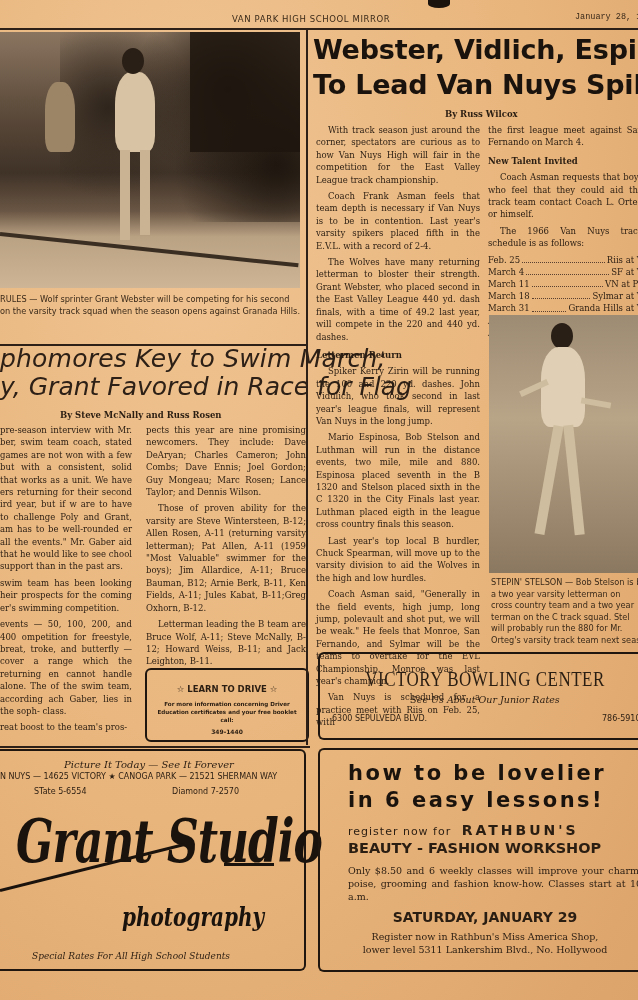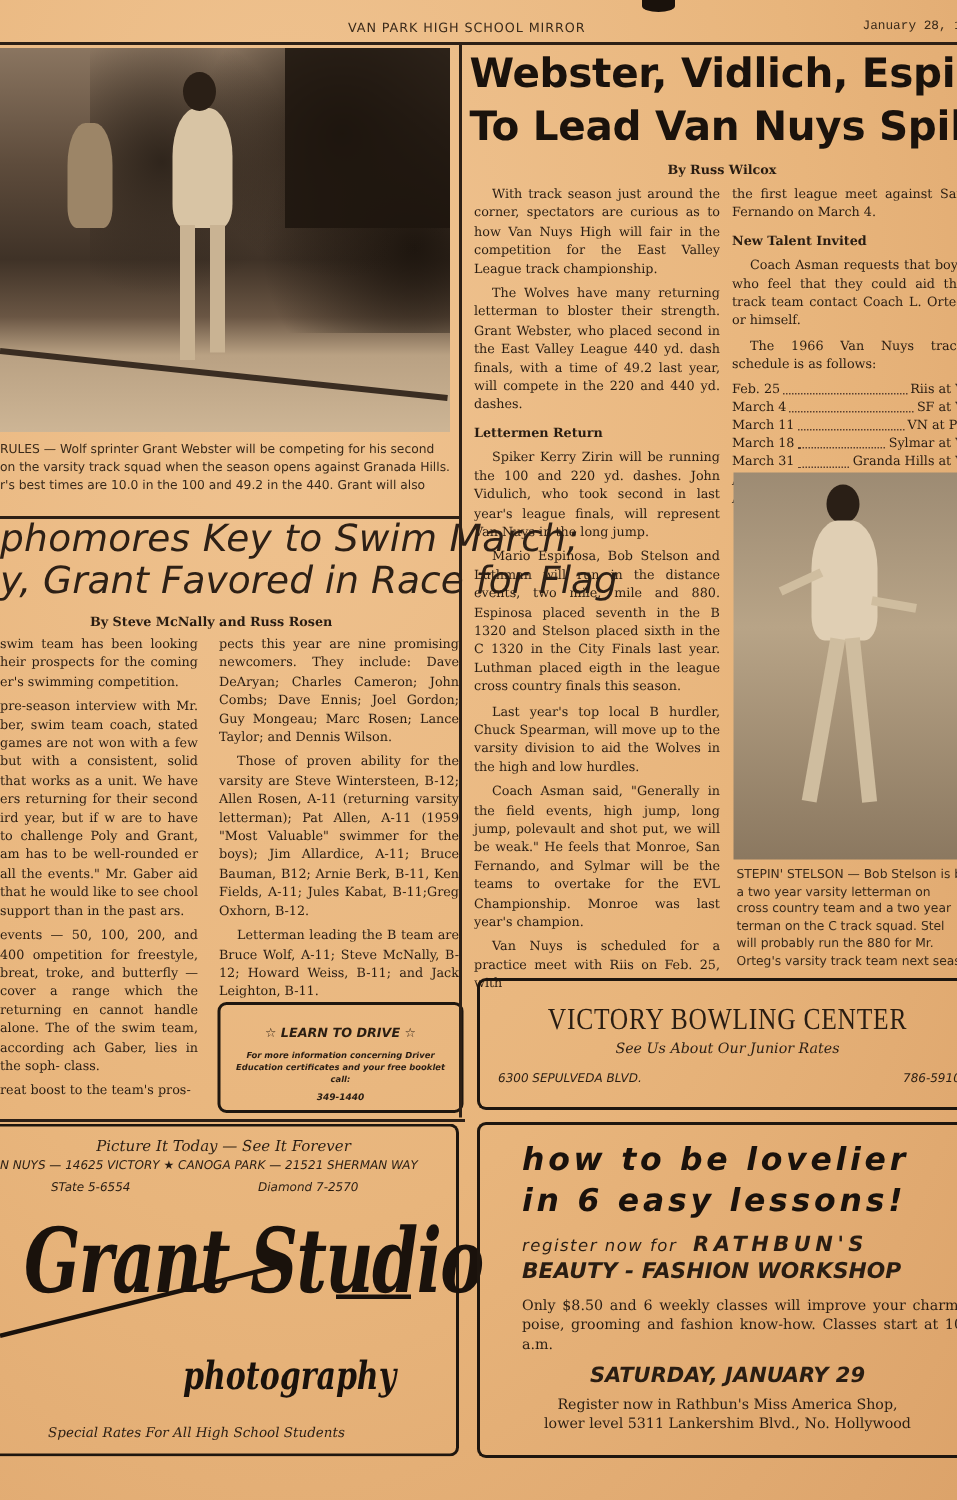--- a/index.html
+++ b/index.html
@@ -35,21 +35,21 @@
 
   .photo2{left:489px;top:315px;width:149px;height:258px;overflow:hidden;background:
     linear-gradient(180deg,#9d8b73 0%,#b8a487 40%,#8b7860 100%);}
   .cap2{left:491px;top:577px;width:150px;font-family:"DejaVu Sans",sans-serif;font-size:8.2px;line-height:11.6px;color:#3a2a1a;white-space:nowrap;}
 
   .ad{border:2px solid #1e160f;border-radius:6px;}
   .ad-drive{left:145px;top:668px;width:160px;height:70px;}
   .ad-bowl{left:318px;top:652px;width:330px;height:84px;border-right:none;border-radius:6px 0 0 6px;}
   .ad-grant{left:-6px;top:749px;width:310px;height:218px;border-left:none;border-radius:0 6px 6px 0;}
   .ad-rath{left:318px;top:748px;width:330px;height:220px;border-right:none;border-radius:6px 0 0 6px;}
-  .sans{font-family:"DejaVu Sans",sans-serif;font-style:italic;}
+  .sans{font-family:"DejaVu Sans",sans-serif;}
   .script{font-family:"DejaVu Serif",serif;font-style:italic;}
 </style>
 </head>
 <body>
 <div class="paper"></div>
 
 <div class="abs blot"></div>
 <div class="abs mast-title">VAN PARK HIGH SCHOOL MIRROR</div>
 <div class="abs mast-date">January 28, 19</div>
 <div class="abs mast-rule"></div>
@@ -60,31 +60,30 @@
   <div class="abs runner" style="left:115px;top:40px;width:40px;height:80px"></div>
   <div class="abs" style="left:122px;top:16px;width:22px;height:26px;background:#2a1f16;border-radius:50%"></div>
   <div class="abs" style="left:120px;top:118px;width:10px;height:90px;background:#c9b393"></div>
   <div class="abs" style="left:140px;top:118px;width:10px;height:85px;background:#c9b393"></div>
   <div class="abs runner" style="left:45px;top:50px;width:30px;height:70px;background:#9c8567"></div>
   <div class="abs" style="left:0;top:200px;width:300px;height:4px;background:#3a2d22;transform:rotate(6deg);transform-origin:left"></div>
 </div>
 <div class="abs cap1">
   <div>RULES — Wolf sprinter Grant Webster will be competing for his second</div>
   <div>on the varsity track squad when the season opens against Granada Hills.</div>
-  <div>r's best times are 10.0 in the 100 and 49.2 in the 440. Grant will also</div>
 </div>
 <div class="abs rule-h" style="left:0;top:344px;width:306px"></div>
 
 <div class="abs h-swim1" style="top:344px">phomores Key to Swim March;</div>
 <div class="abs h-swim2" style="top:372px">y, Grant Favored in Race for Flag</div>
 <div class="abs byline" style="left:60px;top:410px">By Steve McNally and Russ Rosen</div>
 
 <div class="abs col" style="left:0;top:424px;width:132px">
+  <p style="text-indent:0">pre-season interview with Mr. ber, swim team coach, stated games are not won with a few but with a consistent, solid that works as a unit. We have ers returning for their second ird year, but if w are to have to challenge Poly and Grant, am has to be well-rounded er all the events." Mr. Gaber aid that he would like to see chool support than in the past ars.</p>
   <p style="text-indent:0">swim team has been looking heir prospects for the coming er's swimming competition.</p>
-  <p style="text-indent:0">pre-season interview with Mr. ber, swim team coach, stated games are not won with a few but with a consistent, solid that works as a unit. We have ers returning for their second ird year, but if w are to have to challenge Poly and Grant, am has to be well-rounded er all the events." Mr. Gaber aid that he would like to see chool support than in the past ars.</p>
   <p style="text-indent:0">events — 50, 100, 200, and 400 ompetition for freestyle, breat, troke, and butterfly — cover a range which the returning en cannot handle alone. The of the swim team, according ach Gaber, lies in the soph- class.</p>
   <p style="text-indent:0">reat boost to the team's pros-</p>
 </div>
 <div class="abs col" style="left:146px;top:424px;width:160px">
   <p style="text-indent:0">pects this year are nine promising newcomers. They include: Dave DeAryan; Charles Cameron; John Combs; Dave Ennis; Joel Gordon; Guy Mongeau; Marc Rosen; Lance Taylor; and Dennis Wilson.</p>
   <p>Those of proven ability for the varsity are Steve Wintersteen, B-12; Allen Rosen, A-11 (returning varsity letterman); Pat Allen, A-11 (1959 "Most Valuable" swimmer for the boys); Jim Allardice, A-11; Bruce Bauman, B12; Arnie Berk, B-11, Ken Fields, A-11; Jules Kabat, B-11;Greg Oxhorn, B-12.</p>
   <p>Letterman leading the B team are Bruce Wolf, A-11; Steve McNally, B-12; Howard Weiss, B-11; and Jack Leighton, B-11.</p>
 </div>
 
 <div class="abs ad ad-drive">
@@ -95,20 +94,21 @@
 
 <div class="abs rule-h" style="left:306px;top:30px;width:2px;height:715px"></div>
 <div class="abs h-track">
   <div>Webster, Vidlich, Espinosa</div>
   <div>To Lead Van Nuys Spikers</div>
 </div>
 <div class="abs byline" style="left:445px;top:109px">By Russ Wilcox</div>
 
 <div class="abs col" style="left:316px;top:124px;width:164px">
   <p>With track season just around the corner, spectators are curious as to how Van Nuys High will fair in the competition for the East Valley League track championship.</p>
+  <p>Coach Frank Asman feels that team depth is necessary if Van Nuys is to be in contention. Last year's varsity spikers placed fifth in the E.V.L. with a record of 2-4.</p>
   <p>The Wolves have many returning letterman to bloster their strength. Grant Webster, who placed second in the East Valley League 440 yd. dash finals, with a time of 49.2 last year, will compete in the 220 and 440 yd. dashes.</p>
   <p class="sub">Lettermen Return</p>
   <p>Spiker Kerry Zirin will be running the 100 and 220 yd. dashes. John Vidulich, who took second in last year's league finals, will represent Van Nuys in the long jump.</p>
   <p>Mario Espinosa, Bob Stelson and Luthman will run in the distance events, two mile, mile and 880. Espinosa placed seventh in the B 1320 and Stelson placed sixth in the C 1320 in the City Finals last year. Luthman placed eigth in the league cross country finals this season.</p>
   <p>Last year's top local B hurdler, Chuck Spearman, will move up to the varsity division to aid the Wolves in the high and low hurdles.</p>
   <p>Coach Asman said, "Generally in the field events, high jump, long jump, polevault and shot put, we will be weak." He feels that Monroe, San Fernando, and Sylmar will be the teams to overtake for the EVL Championship. Monroe was last year's champion.</p>
   <p>Van Nuys is scheduled for a practice meet with Riis on Feb. 25, with</p>
 </div>
 
 <div class="abs col" style="left:488px;top:124px;width:155px">

